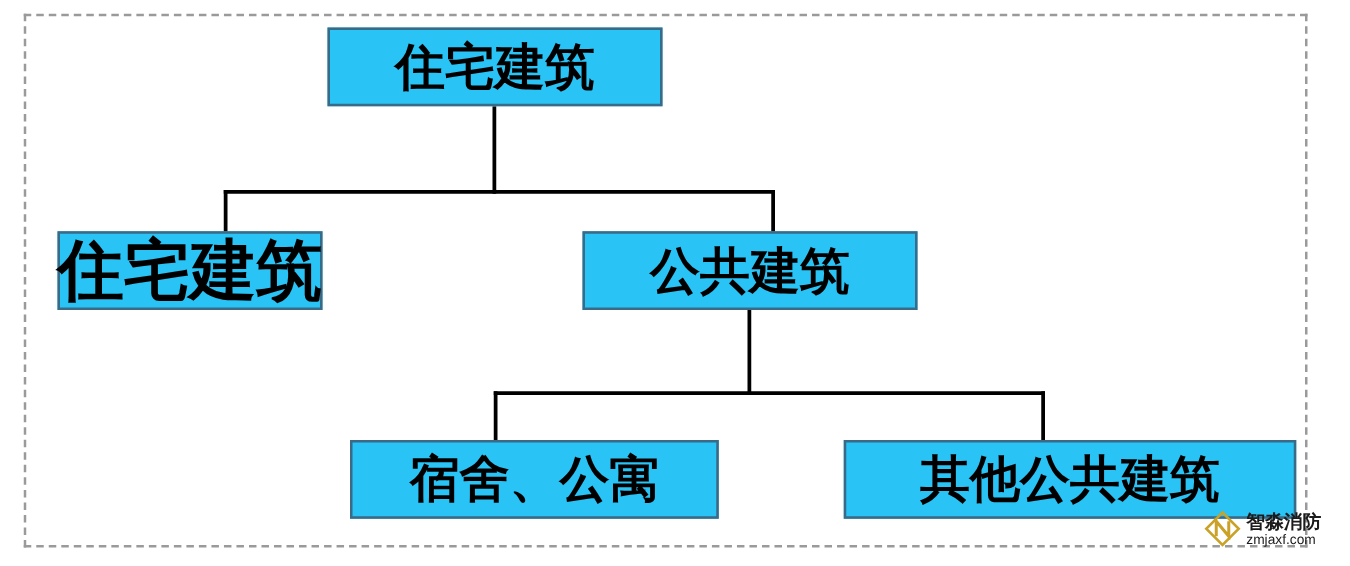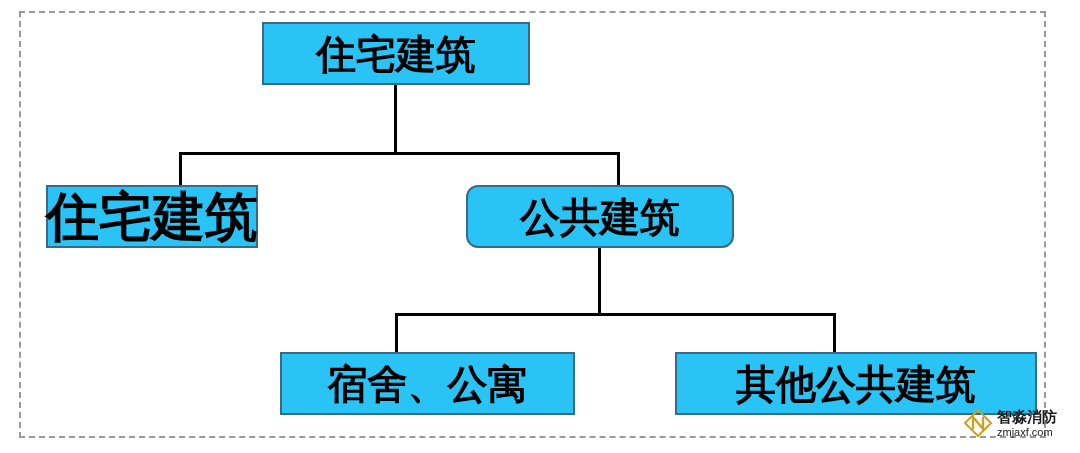--- a/index.html
+++ b/index.html
@@ -63,21 +63,21 @@
     align-items: center;
     justify-content: center;
     color: #000000;
     font-family: "DejaVu Sans", sans-serif;
     font-weight: bold;
     white-space: nowrap;
     line-height: 1;
   }
   #node-root      { left: 262px; top: 22px;  width: 268px; height: 63px; font-size: 40px; }
   #node-resid     { left: 46px;  top: 185px; width: 212px; height: 63px; font-size: 53px; }
-  #node-public    { left: 466px; top: 185px; width: 268px; height: 63px; font-size: 40px; border-radius: 12px; }
+  #node-public    { left: 466px; top: 185px; width: 268px; height: 63px; font-size: 40px; }
   #node-dorm      { left: 280px; top: 352px; width: 295px; height: 63px; font-size: 40px; text-align: right; }
   #node-otherpub  { left: 675px; top: 352px; width: 362px; height: 63px; font-size: 40px; }
 
   
   .line-v, .line-h {
     position: absolute;
     background: #000000;
   }
   .line-v { width: 3px; }
   .line-h { height: 3px; }

